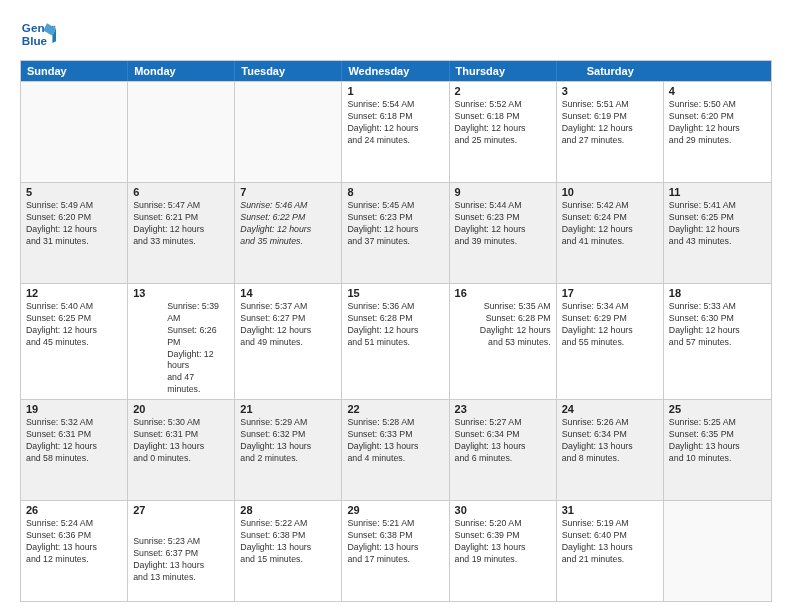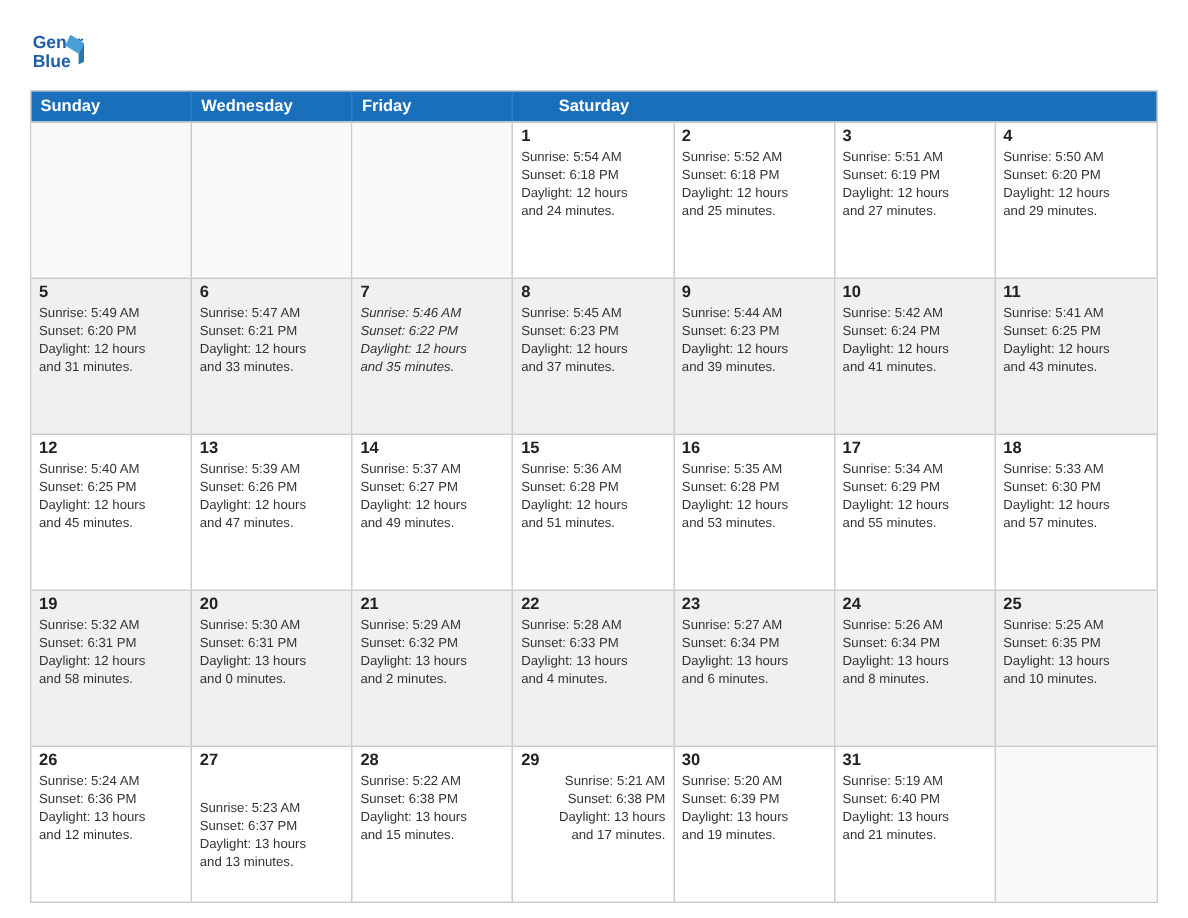--- a/index.html
+++ b/index.html
@@ -116,22 +116,24 @@
     </div>
     <div class="title-block">
       <div class="main-title"></div>
       <div class="subtitle"></div>
     </div>
   </div>
 
   <div class="calendar">
     <div class="calendar-header-row">
     <div class="calendar-header-cell">Sunday</div>
+        <div class="calendar-header-cell">Monday</div>
+        <div class="calendar-header-cell">Tuesday</div>
         <div class="calendar-header-cell">Wednesday</div>
-        <div class="calendar-header-cell">Friday</div>
+        <div class="calendar-header-cell">Thursday</div>
         <div class="calendar-header-cell">Saturday</div>
       </div>
     <div class="calendar-body">
     <div class="calendar-week">
           <div class="calendar-cell empty"></div>
           <div class="calendar-cell empty"></div>
           <div class="calendar-cell empty"></div>
           <div class="calendar-cell">
             <div class="cell-day">1</div>
             <div class="cell-info" style="white-space: pre-line;">Sunrise: 5:54 AM
@@ -215,42 +217,42 @@
         <div class="calendar-week">
           <div class="calendar-cell">
             <div class="cell-day">12</div>
             <div class="cell-info" style="white-space: pre-line;">Sunrise: 5:40 AM
 Sunset: 6:25 PM
 Daylight: 12 hours
 and 45 minutes.</div>
           </div>
           <div class="calendar-cell">
             <div class="cell-day">13</div>
-            <div class="cell-info" style="white-space: pre-line;">Sunrise: 5:39 AM
+            <div class="cell-info" style="white-space: pre-line; margin-left: 34px;">Sunrise: 5:39 AM
 Sunset: 6:26 PM
 Daylight: 12 hours
 and 47 minutes.</div>
           </div>
           <div class="calendar-cell">
             <div class="cell-day">14</div>
             <div class="cell-info" style="white-space: pre-line;">Sunrise: 5:37 AM
 Sunset: 6:27 PM
 Daylight: 12 hours
 and 49 minutes.</div>
           </div>
           <div class="calendar-cell">
             <div class="cell-day">15</div>
             <div class="cell-info" style="white-space: pre-line;">Sunrise: 5:36 AM
 Sunset: 6:28 PM
 Daylight: 12 hours
 and 51 minutes.</div>
           </div>
           <div class="calendar-cell">
             <div class="cell-day">16</div>
-            <div class="cell-info" style="white-space: pre-line;">Sunrise: 5:35 AM
+            <div class="cell-info" style="white-space: pre-line; text-align: right;">Sunrise: 5:35 AM
 Sunset: 6:28 PM
 Daylight: 12 hours
 and 53 minutes.</div>
           </div>
           <div class="calendar-cell">
             <div class="cell-day">17</div>
             <div class="cell-info" style="white-space: pre-line;">Sunrise: 5:34 AM
 Sunset: 6:29 PM
 Daylight: 12 hours
 and 55 minutes.</div>
@@ -331,21 +333,21 @@
           </div>
           <div class="calendar-cell">
             <div class="cell-day">28</div>
             <div class="cell-info" style="white-space: pre-line;">Sunrise: 5:22 AM
 Sunset: 6:38 PM
 Daylight: 13 hours
 and 15 minutes.</div>
           </div>
           <div class="calendar-cell">
             <div class="cell-day">29</div>
-            <div class="cell-info" style="white-space: pre-line; text-align: right;">Sunrise: 5:21 AM
+            <div class="cell-info" style="white-space: pre-line;">Sunrise: 5:21 AM
 Sunset: 6:38 PM
 Daylight: 13 hours
 and 17 minutes.</div>
           </div>
           <div class="calendar-cell">
             <div class="cell-day">30</div>
             <div class="cell-info" style="white-space: pre-line;">Sunrise: 5:20 AM
 Sunset: 6:39 PM
 Daylight: 13 hours
 and 19 minutes.</div>

